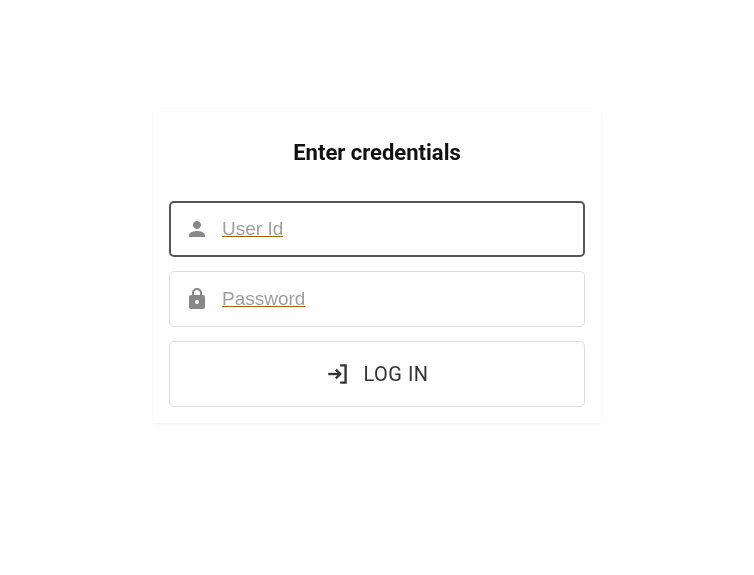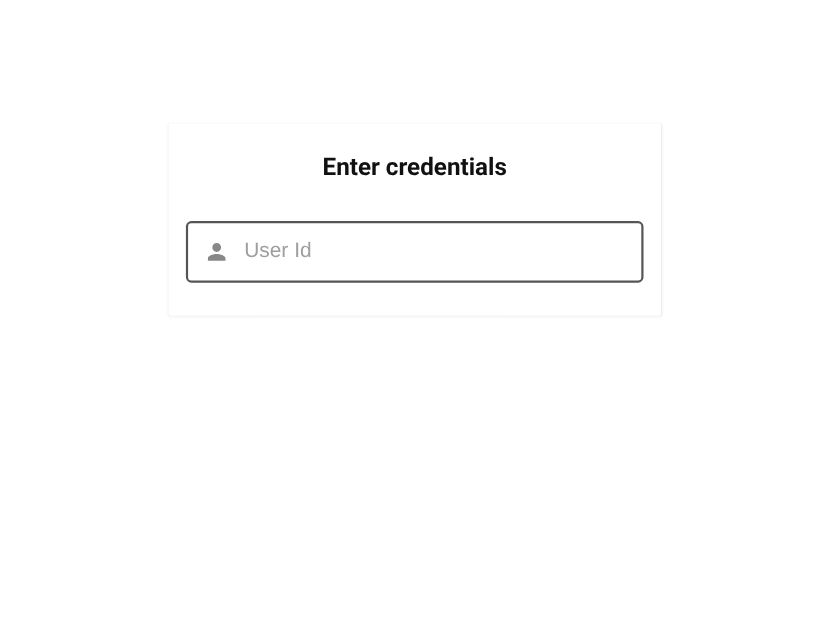--- a/index.html
+++ b/index.html
@@ -40,22 +40,23 @@
       align-items: center;
       justify-content: center;
       margin-right: 12px;
       color: #888;
     }
     .field input {
       flex: 1;
       border: none;
       outline: none;
       font-size: 19px;
-      color: #15803d;
+      color: #a16207;
       background: transparent;
+      text-decoration: underline;
     }
     .field input::placeholder { color: #9e9e9e; }
     .btn {
       width: 100%;
       height: 66px;
       border: 1px solid #ddd;
       border-radius: 5px;
       background: #fff;
       cursor: pointer;
       display: flex;
@@ -85,14 +86,32 @@
 
   <div class="field focused">
     <span class="icon-slot">
       <svg viewBox="0 0 24 24" width="24" height="24" fill="currentColor">
         <path d="M12 12c2.21 0 4-1.79 4-4s-1.79-4-4-4-4 1.79-4 4 1.79 4 4 4zm0 2c-2.67 0-8 1.34-8 4v2h16v-2c0-2.66-5.33-4-8-4z"></path>
       </svg>
     </span>
     <input type="text" placeholder="User Id" style="">
   </div>
 
+  <div class="field">
+    <span class="icon-slot">
+      <svg viewBox="0 0 24 24" width="24" height="24" fill="currentColor">
+        <path d="M18 8h-1V6c0-2.76-2.24-5-5-5S7 3.24 7 6v2H6c-1.1 0-2 .9-2 2v10c0 1.1.9 2 2 2h12c1.1 0 2-.9 2-2V10c0-1.1-.9-2-2-2zM9 6c0-1.66 1.34-3 3-3s3 1.34 3 3v2H9V6zm3 11c-1.1 0-2-.9-2-2s.9-2 2-2 2 .9 2 2-.9 2-2 2z"></path>
+      </svg>
+    </span>
+    <input type="password" placeholder="Password" style="">
+  </div>
 
+  <button class="btn">
+    <span class="icon-slot">
+      <svg viewBox="0 0 24 24" width="26" height="26" fill="none" stroke="currentColor" stroke-width="2.2">
+        <path d="M14 4h5v16h-5" stroke-linecap="butt" stroke-linejoin="miter"></path>
+        <path d="M3 12h11" stroke-linecap="butt"></path>
+        <path d="M10 8l4 4-4 4" stroke-linecap="butt" stroke-linejoin="miter"></path>
+      </svg>
+    </span>
+    <span>LOG IN</span>
+  </button>
 </div>
 
 </body></html>

